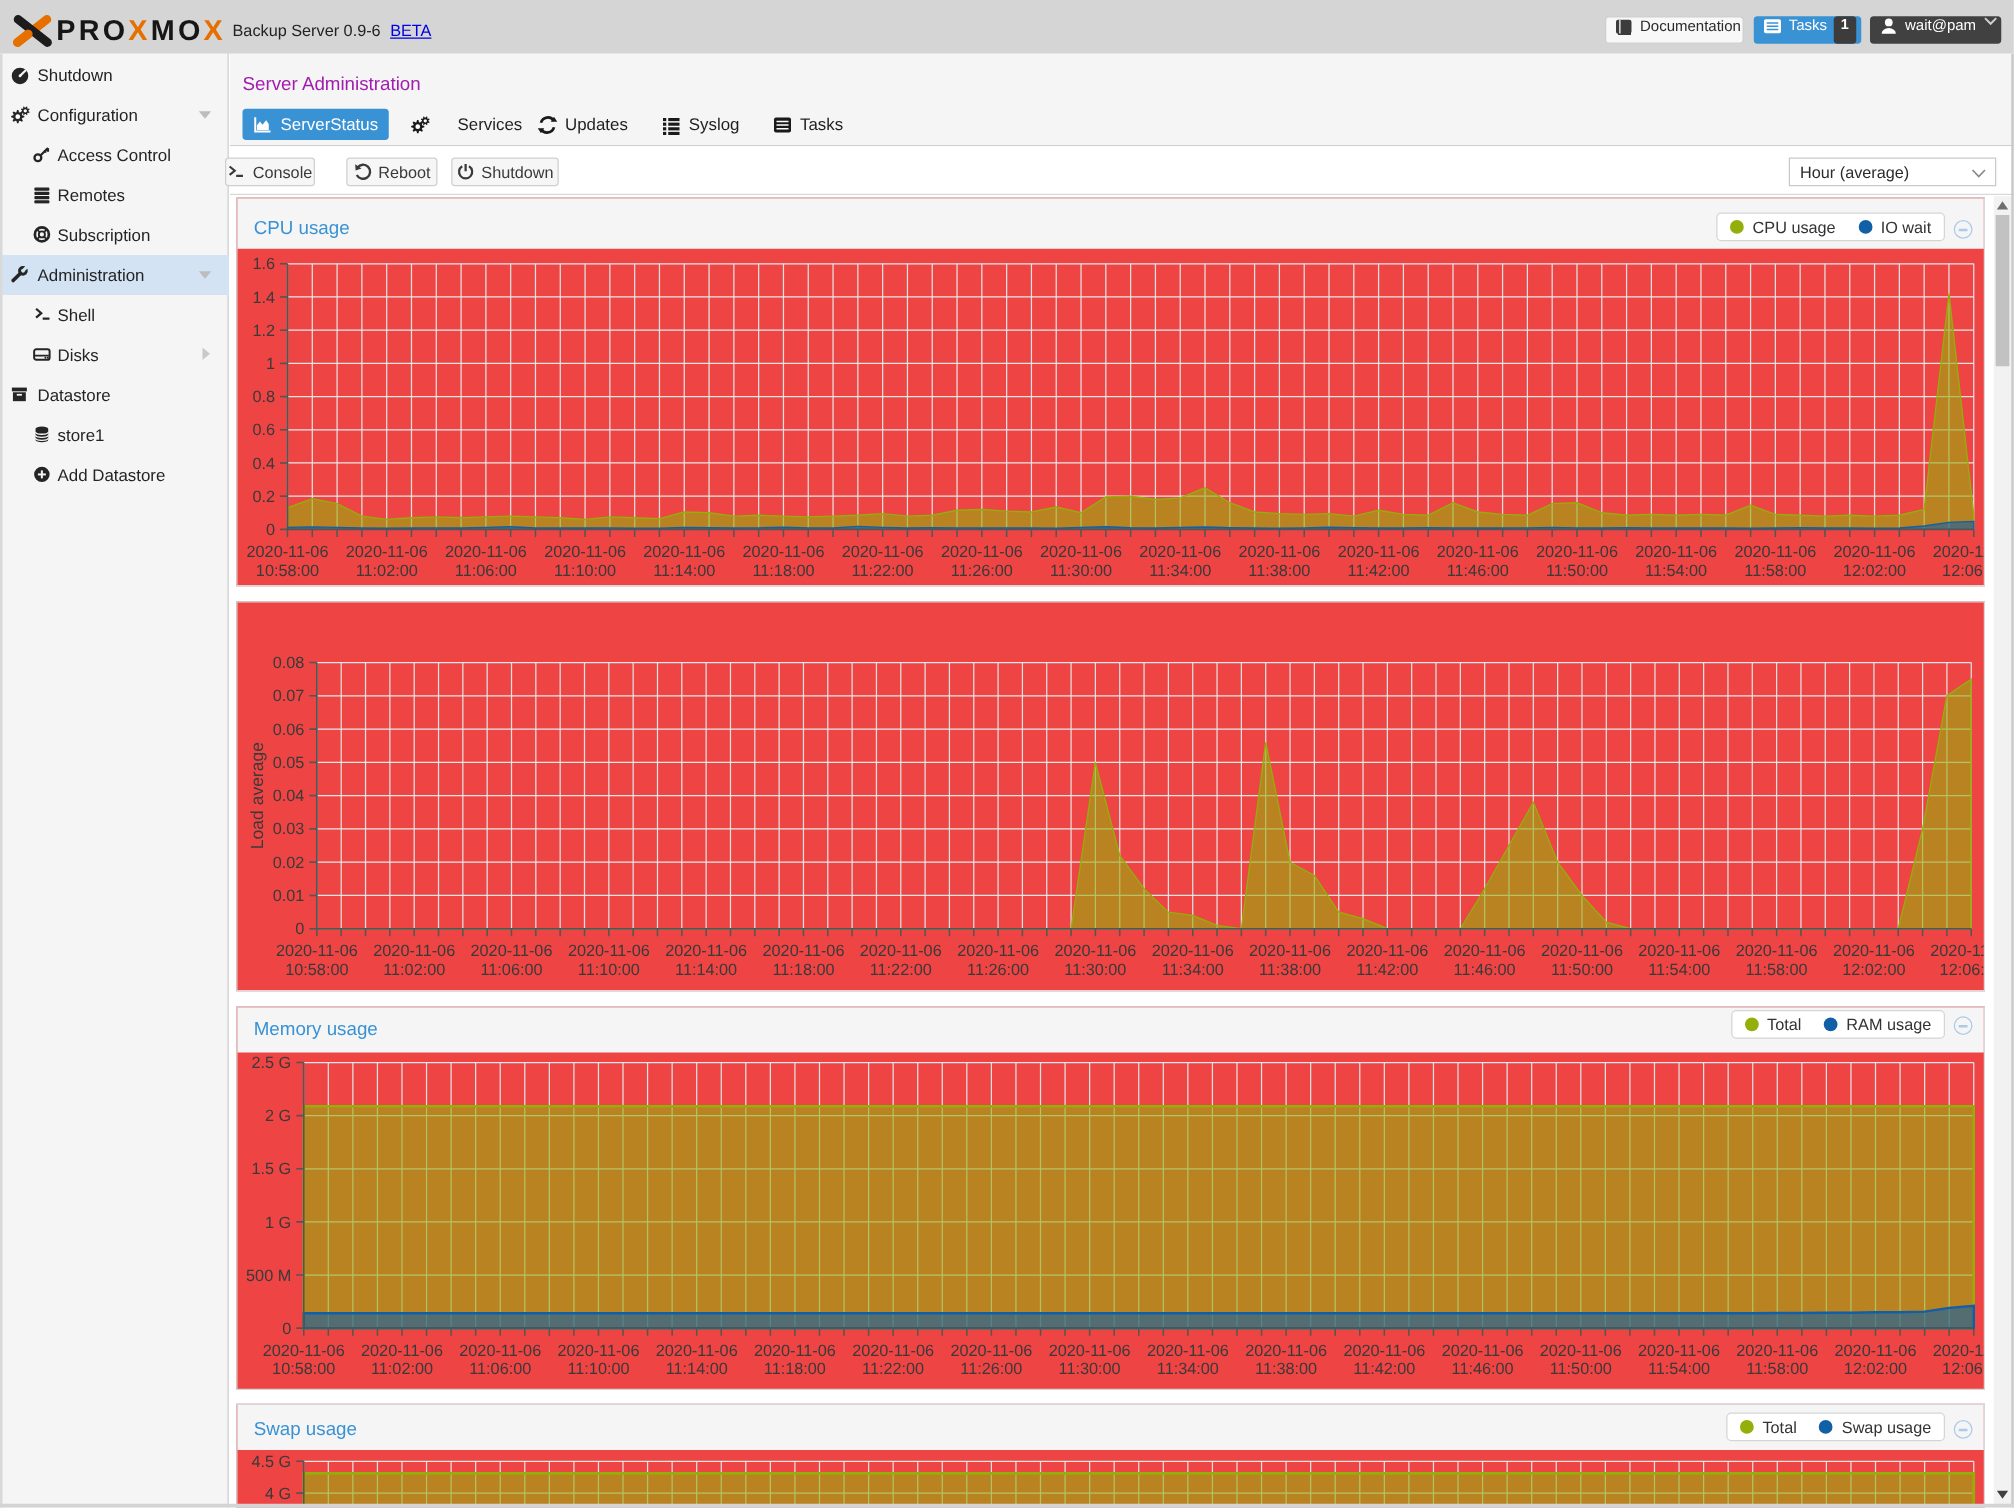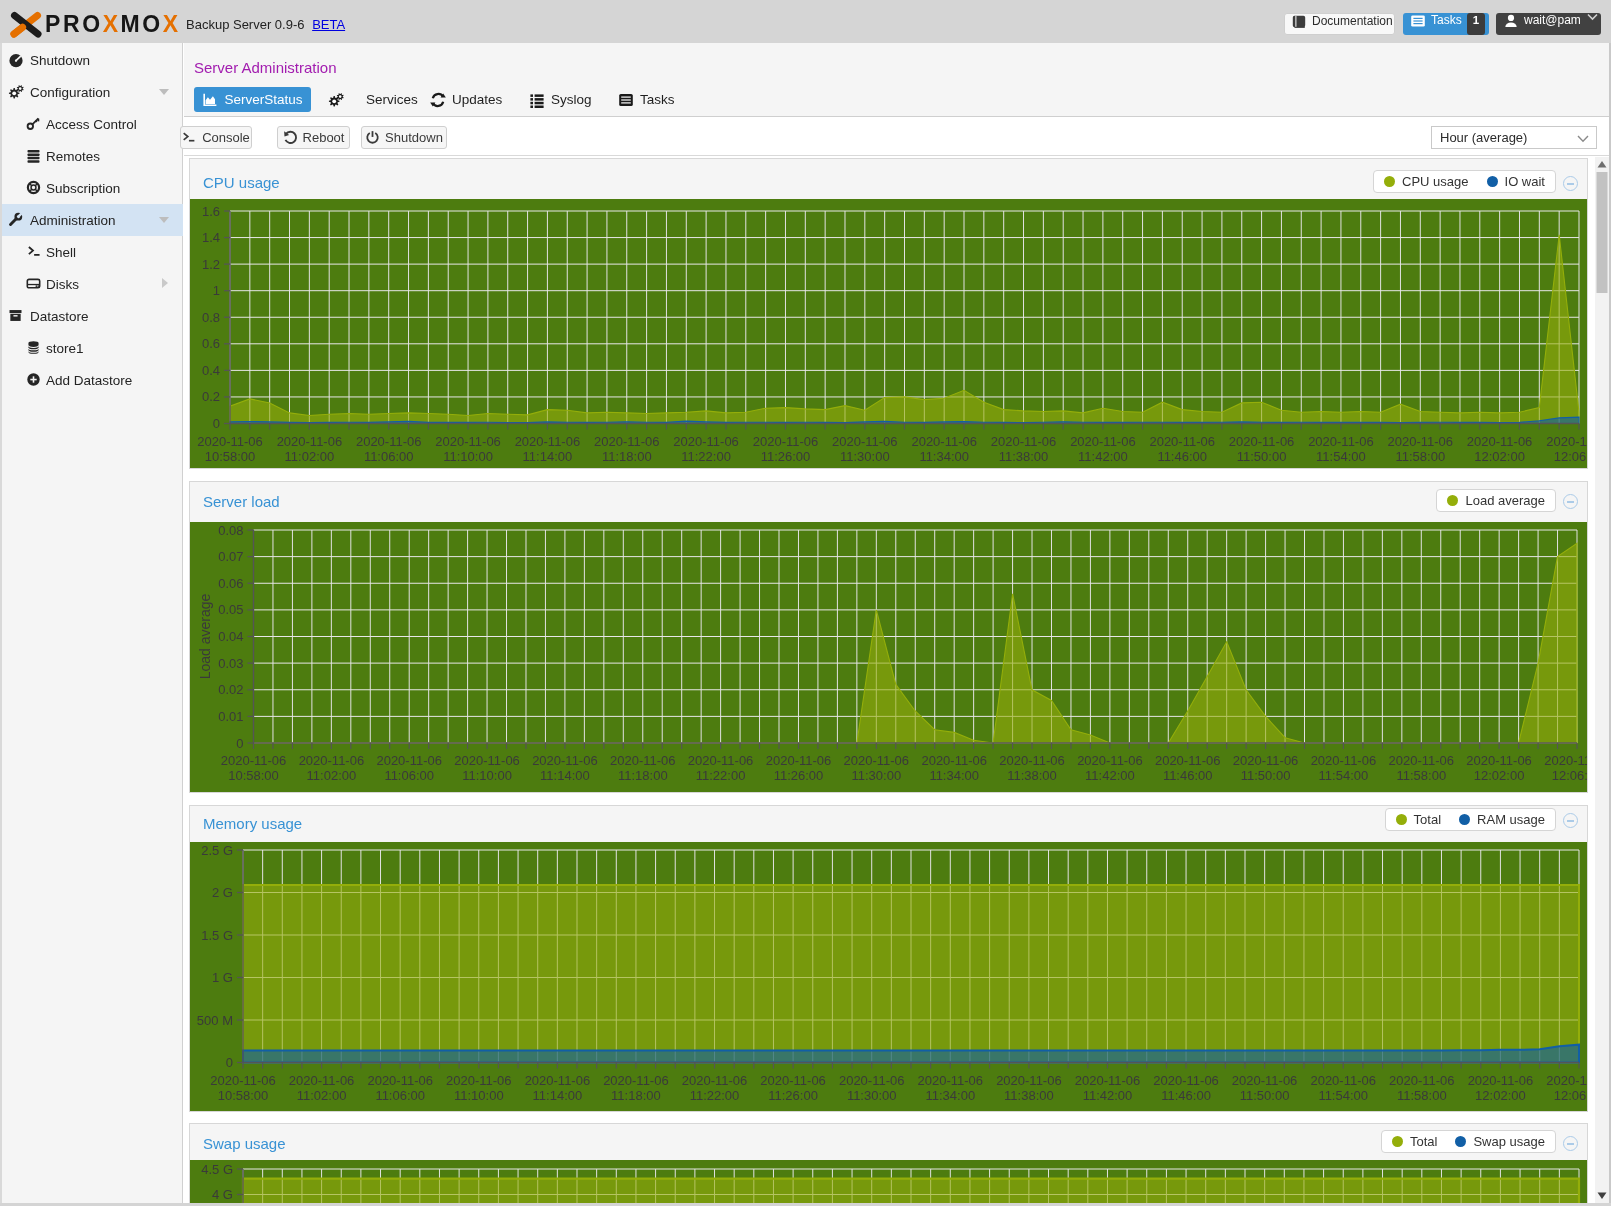--- a/index.html
+++ b/index.html
@@ -7,21 +7,21 @@
 #side{position:absolute;left:0;top:43px;width:183px;height:1163px;background:#f5f5f5;border-right:1px solid #d0d0d0}
 #mainhdr{position:absolute;left:184px;top:43px;width:1427px;height:74px;background:#f5f5f5;border-bottom:1px solid #cfcfcf}
 #tbar{position:absolute;left:184px;top:117px;width:1427px;height:39px;background:#fff;border-bottom:1px solid #d9d9d9}
 .navitem{position:absolute;left:0;width:183px;height:32px;font-size:13.5px;color:#242424}
 .navitem .ico{position:absolute;left:8px;top:8px;width:16px;height:16px}
 .navitem .ico2{position:absolute;left:26px;top:8px;width:16px;height:16px}
 .navitem .txt{position:absolute;left:30px;top:9px}
 .navitem .txt2{position:absolute;left:46px;top:9px}
 .exp-down{position:absolute;right:14px;top:13px;width:0;height:0;border-left:5.5px solid transparent;border-right:5.5px solid transparent;border-top:6px solid #bdbdbd}
 .exp-right{position:absolute;right:15px;top:10px;width:0;height:0;border-top:5.5px solid transparent;border-bottom:5.5px solid transparent;border-left:6px solid #c9c9c9}
-.panel{position:absolute;left:189px;width:1399px;background:#4d7c0f;border:1px solid #d7d7d7}
+.panel{position:absolute;left:189px;width:1399px;background:#ef4444;border:1px solid #d7d7d7}
 .phdr{position:absolute;left:0;top:0;width:100%;background:#f5f5f5}
 .ptitle{position:absolute;left:13px;font-size:15px;color:#3892d4}
 .legend{position:absolute;display:flex;align-items:center;background:#fff;border:1px solid #d5d5d5;border-radius:4px;height:23px;padding:0 10px;font-size:13px;color:#333;white-space:nowrap}
 .ldot{display:inline-block;width:11px;height:11px;border-radius:50%;margin-right:7px}
 .litem{display:flex;align-items:center}
 .ctool{position:absolute;width:15px;height:15px;border:1px solid #abcbe8;border-radius:50%}
 .ctool:after{content:"";position:absolute;left:3px;right:3px;top:6px;height:1.5px;background:#abcbe8}
 .tbtn{position:absolute;top:126px;height:23px;background:#f6f6f6;border:1px solid #cfcfcf;border-radius:3px;font-size:13px;color:#3a3a3a;display:flex;align-items:center;justify-content:center}
 .tbtn svg{margin-right:5px;flex-shrink:0}
 .hbtn{position:absolute;top:13px;height:22px;border-radius:3px;font-size:12px;display:flex;padding:0 8px;white-space:nowrap}
@@ -315,27 +315,20 @@
         <text x="1230.3" y="246.5" font-size="13" fill="#3a3a3a" text-anchor="middle" font-family="Liberation Sans, sans-serif">2020-11-06</text>
         <text x="1230.3" y="261.5" font-size="13" fill="#3a3a3a" text-anchor="middle" font-family="Liberation Sans, sans-serif">11:58:00</text>
         <text x="1309.6" y="246.5" font-size="13" fill="#3a3a3a" text-anchor="middle" font-family="Liberation Sans, sans-serif">2020-11-06</text>
         <text x="1309.6" y="261.5" font-size="13" fill="#3a3a3a" text-anchor="middle" font-family="Liberation Sans, sans-serif">12:02:00</text>
         <text x="1389.0" y="246.5" font-size="13" fill="#3a3a3a" text-anchor="middle" font-family="Liberation Sans, sans-serif">2020-11-06</text>
         <text x="1389.0" y="261.5" font-size="13" fill="#3a3a3a" text-anchor="middle" font-family="Liberation Sans, sans-serif">12:06:00</text>
       </svg>
     </div>
   </div>
 <div class="panel" style="top:481px;height:312px">
-    <div class="phdr" style="height:40px">
-      <div class="ptitle" style="top:11px">Server load</div>
-      <div class="legend" style="right:31px;top:7px">
-        <span class="litem" style=""><span class="ldot" style="background:#94ae0a"></span>Load average</span>
-      </div>
-      <div class="ctool" style="right:9px;top:12px"></div>
-    </div>
     <div style="position:absolute;left:0;top:40px;right:0;bottom:0;overflow:hidden">
       <svg width="1397" height="271" viewBox="0 0 1397 271" style="position:absolute;left:0;top:0">
         <path d="M63.50 8.00 V221.00 M82.96 8.00 V221.00 M102.43 8.00 V221.00 M121.89 8.00 V221.00 M141.35 8.00 V221.00 M160.82 8.00 V221.00 M180.28 8.00 V221.00 M199.74 8.00 V221.00 M219.21 8.00 V221.00 M238.67 8.00 V221.00 M258.13 8.00 V221.00 M277.60 8.00 V221.00 M297.06 8.00 V221.00 M316.52 8.00 V221.00 M335.99 8.00 V221.00 M355.45 8.00 V221.00 M374.91 8.00 V221.00 M394.38 8.00 V221.00 M413.84 8.00 V221.00 M433.30 8.00 V221.00 M452.76 8.00 V221.00 M472.23 8.00 V221.00 M491.69 8.00 V221.00 M511.15 8.00 V221.00 M530.62 8.00 V221.00 M550.08 8.00 V221.00 M569.54 8.00 V221.00 M589.01 8.00 V221.00 M608.47 8.00 V221.00 M627.93 8.00 V221.00 M647.40 8.00 V221.00 M666.86 8.00 V221.00 M686.32 8.00 V221.00 M705.79 8.00 V221.00 M725.25 8.00 V221.00 M744.71 8.00 V221.00 M764.18 8.00 V221.00 M783.64 8.00 V221.00 M803.10 8.00 V221.00 M822.57 8.00 V221.00 M842.03 8.00 V221.00 M861.49 8.00 V221.00 M880.96 8.00 V221.00 M900.42 8.00 V221.00 M919.88 8.00 V221.00 M939.35 8.00 V221.00 M958.81 8.00 V221.00 M978.27 8.00 V221.00 M997.74 8.00 V221.00 M1017.20 8.00 V221.00 M1036.66 8.00 V221.00 M1056.12 8.00 V221.00 M1075.59 8.00 V221.00 M1095.05 8.00 V221.00 M1114.51 8.00 V221.00 M1133.98 8.00 V221.00 M1153.44 8.00 V221.00 M1172.90 8.00 V221.00 M1192.37 8.00 V221.00 M1211.83 8.00 V221.00 M1231.29 8.00 V221.00 M1250.76 8.00 V221.00 M1270.22 8.00 V221.00 M1289.68 8.00 V221.00 M1309.15 8.00 V221.00 M1328.61 8.00 V221.00 M1348.07 8.00 V221.00 M1367.54 8.00 V221.00 M1387.00 8.00 V221.00" stroke="#e2e2e2" stroke-width="1" fill="none"></path>
         <path d="M63.50 8.00 H1387.00 M63.50 34.62 H1387.00 M63.50 61.25 H1387.00 M63.50 87.88 H1387.00 M63.50 114.50 H1387.00 M63.50 141.12 H1387.00 M63.50 167.75 H1387.00 M63.50 194.38 H1387.00 M63.50 221.00 H1387.00" stroke="#e7e7e7" stroke-width="1" fill="none"></path>
         <path d="M63.5,221.0 L63.5,221.0 L83.0,221.0 L102.4,221.0 L121.9,221.0 L141.4,221.0 L160.8,221.0 L180.3,221.0 L199.7,221.0 L219.2,221.0 L238.7,221.0 L258.1,221.0 L277.6,221.0 L297.1,221.0 L316.5,221.0 L336.0,221.0 L355.4,221.0 L374.9,221.0 L394.4,221.0 L413.8,221.0 L433.3,221.0 L452.8,221.0 L472.2,221.0 L491.7,221.0 L511.2,221.0 L530.6,221.0 L550.1,221.0 L569.5,221.0 L589.0,221.0 L608.5,221.0 L627.9,221.0 L647.4,221.0 L666.9,221.0 L686.3,87.9 L705.8,162.4 L725.2,189.0 L744.7,207.7 L764.2,210.4 L783.6,218.3 L803.1,221.0 L822.6,71.9 L842.0,167.8 L861.5,178.4 L881.0,207.7 L900.4,213.0 L919.9,221.0 L939.3,221.0 L958.8,221.0 L978.3,221.0 L997.7,189.0 L1017.2,154.4 L1036.7,119.8 L1056.1,167.8 L1075.6,194.4 L1095.1,215.7 L1114.5,221.0 L1134.0,221.0 L1153.4,221.0 L1172.9,221.0 L1192.4,221.0 L1211.8,221.0 L1231.3,221.0 L1250.8,221.0 L1270.2,221.0 L1289.7,221.0 L1309.1,221.0 L1328.6,221.0 L1348.1,141.1 L1367.5,34.6 L1387.0,21.3 L1387.0,221.0 Z" fill="#94ae0a" fill-opacity="0.6" stroke="#94ae0a" stroke-width="1.1"></path>
         <path d="M63.50 8.00 V221.00" stroke="#555" stroke-width="1.4" fill="none"></path>
         <path d="M63.50 221.00 H1387.00" stroke="#555" stroke-width="1.4" fill="none"></path>
         <path d="M63.50 221.00 V227.00 M82.96 221.00 V227.00 M102.43 221.00 V227.00 M121.89 221.00 V227.00 M141.35 221.00 V227.00 M160.82 221.00 V227.00 M180.28 221.00 V227.00 M199.74 221.00 V227.00 M219.21 221.00 V227.00 M238.67 221.00 V227.00 M258.13 221.00 V227.00 M277.60 221.00 V227.00 M297.06 221.00 V227.00 M316.52 221.00 V227.00 M335.99 221.00 V227.00 M355.45 221.00 V227.00 M374.91 221.00 V227.00 M394.38 221.00 V227.00 M413.84 221.00 V227.00 M433.30 221.00 V227.00 M452.76 221.00 V227.00 M472.23 221.00 V227.00 M491.69 221.00 V227.00 M511.15 221.00 V227.00 M530.62 221.00 V227.00 M550.08 221.00 V227.00 M569.54 221.00 V227.00 M589.01 221.00 V227.00 M608.47 221.00 V227.00 M627.93 221.00 V227.00 M647.40 221.00 V227.00 M666.86 221.00 V227.00 M686.32 221.00 V227.00 M705.79 221.00 V227.00 M725.25 221.00 V227.00 M744.71 221.00 V227.00 M764.18 221.00 V227.00 M783.64 221.00 V227.00 M803.10 221.00 V227.00 M822.57 221.00 V227.00 M842.03 221.00 V227.00 M861.49 221.00 V227.00 M880.96 221.00 V227.00 M900.42 221.00 V227.00 M919.88 221.00 V227.00 M939.35 221.00 V227.00 M958.81 221.00 V227.00 M978.27 221.00 V227.00 M997.74 221.00 V227.00 M1017.20 221.00 V227.00 M1036.66 221.00 V227.00 M1056.12 221.00 V227.00 M1075.59 221.00 V227.00 M1095.05 221.00 V227.00 M1114.51 221.00 V227.00 M1133.98 221.00 V227.00 M1153.44 221.00 V227.00 M1172.90 221.00 V227.00 M1192.37 221.00 V227.00 M1211.83 221.00 V227.00 M1231.29 221.00 V227.00 M1250.76 221.00 V227.00 M1270.22 221.00 V227.00 M1289.68 221.00 V227.00 M1309.15 221.00 V227.00 M1328.61 221.00 V227.00 M1348.07 221.00 V227.00 M1367.54 221.00 V227.00 M1387.00 221.00 V227.00" stroke="#555" stroke-width="1.2" fill="none"></path>
         <path d="M57.50 8.00 H63.50" stroke="#555" stroke-width="1.3"></path>
         <text x="53.5" y="12.5" font-size="13" fill="#3a3a3a" text-anchor="end" font-family="Liberation Sans, sans-serif">0.08</text>

